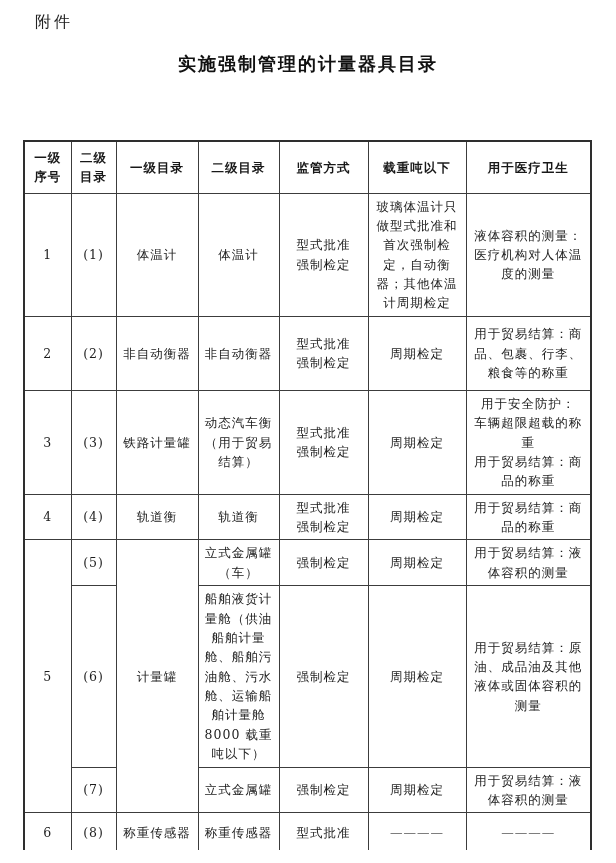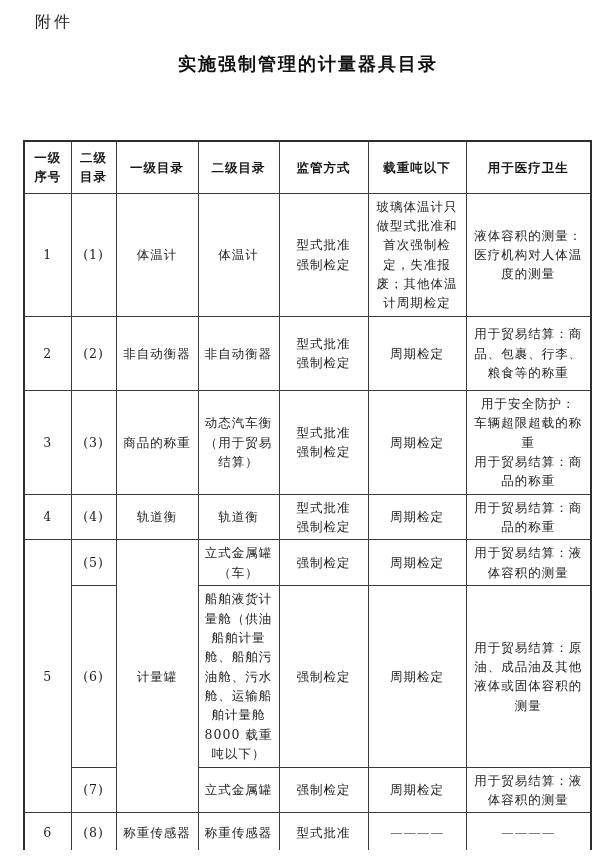--- a/index.html
+++ b/index.html
@@ -105,37 +105,37 @@
       </tr>
     </thead>
     <tbody>
       <tr style="height:104px;">
         <td>1</td>
         <td>(1)</td>
         <td>体温计</td>
         <td>体温计</td>
         <td>型式批准
 强制检定</td>
-        <td class="left">玻璃体温计只做型式批准和首次强制检定，失准报废；其他体温计周期检定</td>
+        <td class="left">玻璃体温计只做型式批准和首次强制检定，自动衡器；其他体温计周期检定</td>
         <td class="left">液体容积的测量：医疗机构对人体温度的测量</td>
       </tr>
       <tr style="height:74px;">
         <td>2</td>
         <td>(2)</td>
         <td>非自动衡器</td>
         <td>非自动衡器</td>
         <td>型式批准
 强制检定</td>
         <td>周期检定</td>
         <td class="left">用于贸易结算：商品、包裹、行李、粮食等的称重</td>
       </tr>
       <tr style="height:90px;">
         <td>3</td>
         <td>(3)</td>
-        <td>商品的称重</td>
+        <td>铁路计量罐</td>
         <td>动态汽车衡（用于贸易结算）</td>
         <td>型式批准
 强制检定</td>
         <td>周期检定</td>
         <td class="left">用于安全防护：
 车辆超限超载的称重
 用于贸易结算：商品的称重</td>
       </tr>
       <tr style="height:38px;">
         <td>4</td>

